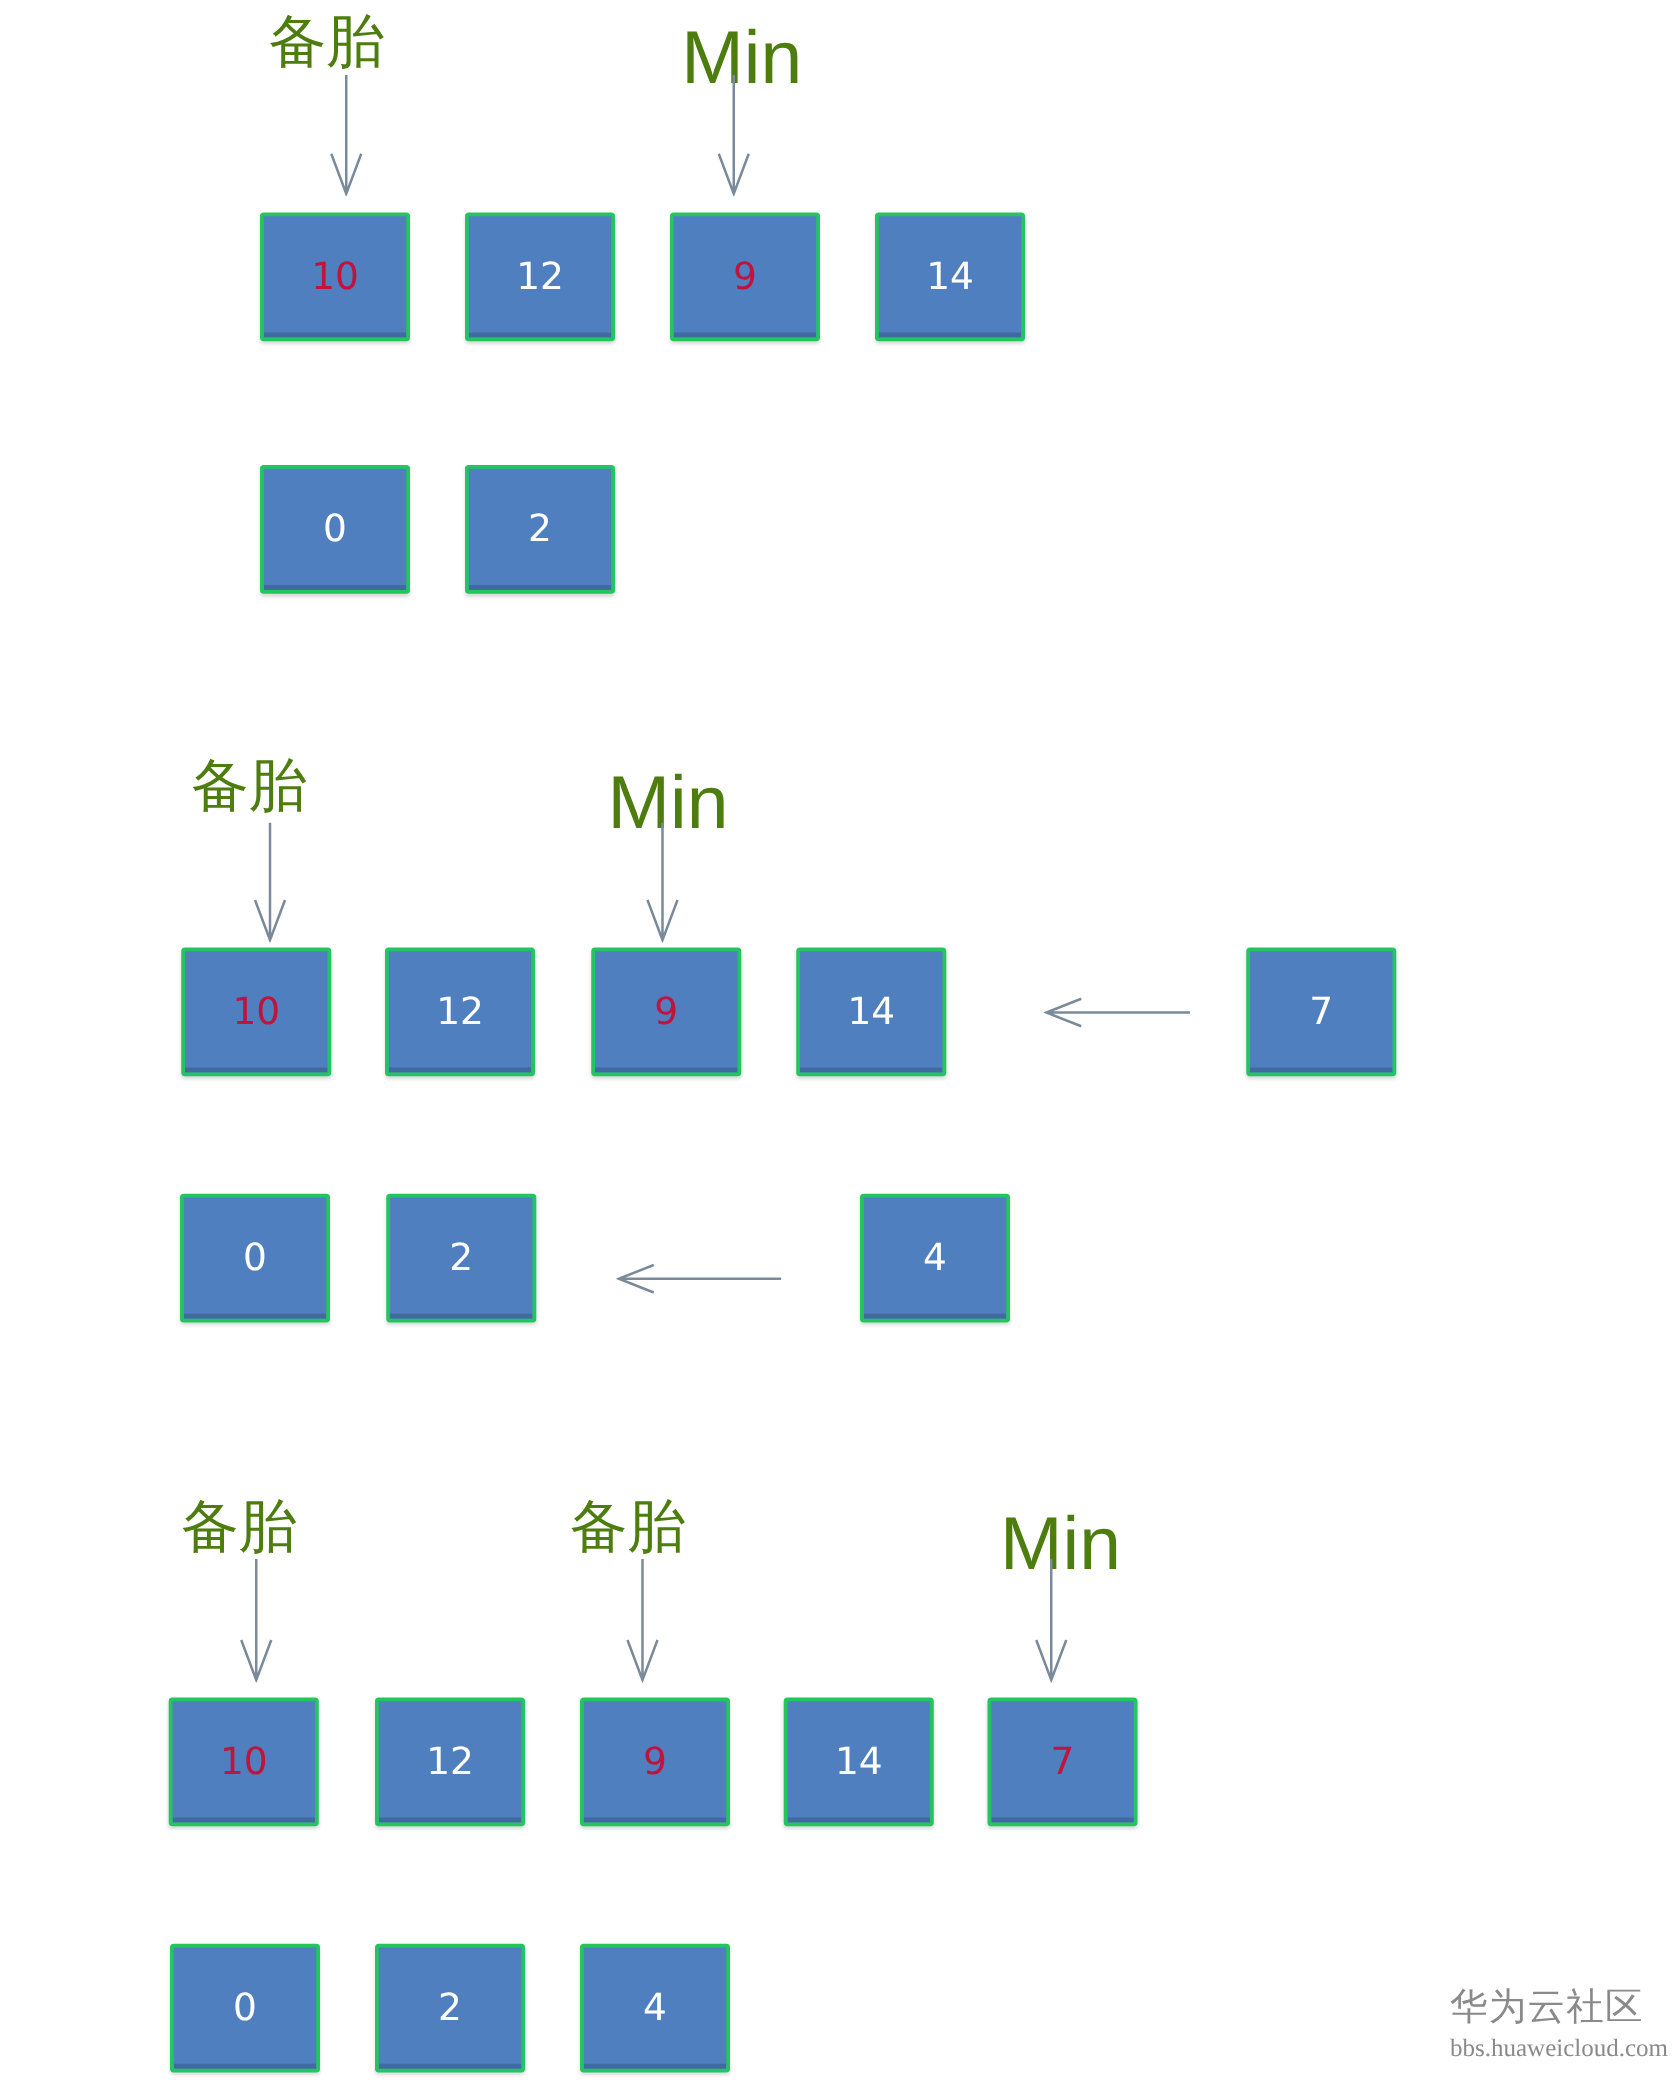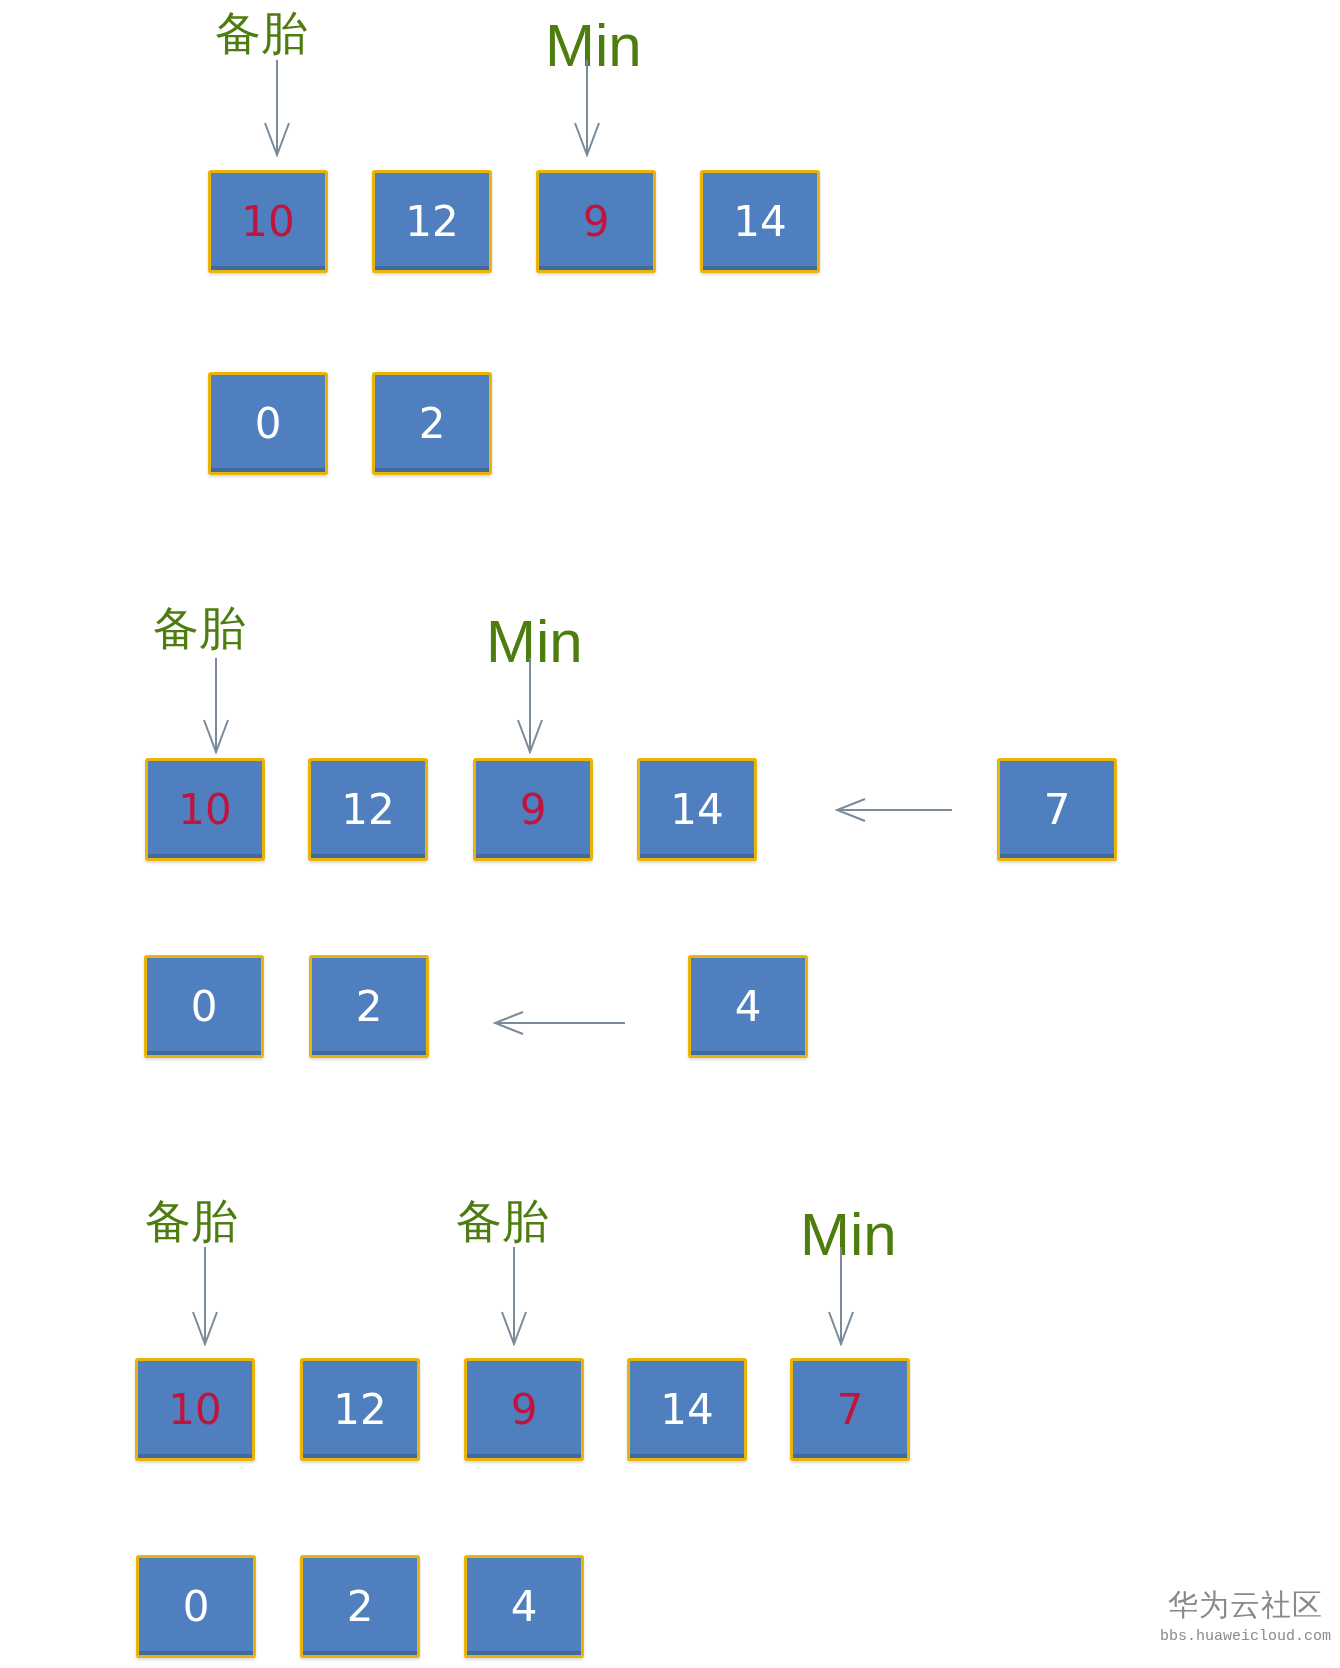--- a/index.html
+++ b/index.html
@@ -5,39 +5,39 @@
   html, body { margin: 0; padding: 0; }
   body {
     width: 1340px; height: 1668px; position: relative; overflow: hidden;
     background: #ffffff;
     font-family: "Liberation Sans", "DejaVu Sans", sans-serif;
   }
   .box {
     position: absolute; width: 120px; height: 103px;
     box-sizing: border-box;
     background: #4f7fbe;
-    border: 3px solid #eab308;
+    border: 3px solid #22c55e;
     border-radius: 3px;
     box-shadow: inset 0 -4px 0 rgba(40,70,110,0.35), 0 2px 3px rgba(0,0,0,0.15);
     display: flex; align-items: center; justify-content: center;
     font-family: "DejaVu Sans", sans-serif;
-    font-size: 42px; color: #ffffff;
+    font-size: 30px; color: #ffffff;
   }
   .box.highlight { color: #c0143c; }
   .label {
     position: absolute; font-size: 46px; color: #4d7c0f; line-height: 1;
     font-family: "DejaVu Sans", sans-serif;
   }
   .label.min { font-family: "Liberation Sans", sans-serif; font-size: 60px; }
   .varrow, .harrow { position: absolute; }
   .watermark {
     position: absolute; left: 1160px; top: 1585px; color: #8a8a8a; text-align: left;
   }
-  .watermark .wm-cn { font-size: 30px; letter-spacing: 1px; font-family: "DejaVu Sans", sans-serif; text-align: center; }
-  .watermark .wm-url { font-size: 15px; font-family: Liberation Mono, monospace; margin-top: 2px; }
+  .watermark .wm-cn { font-size: 30px; letter-spacing: 1px; font-family: "DejaVu Sans", sans-serif; }
+  .watermark .wm-url { font-size: 20px; font-family: Liberation Serif, serif; margin-top: 2px; }
 </style>
 </head>
 <body>
 
 <div id="diagram">
     <div>
       <div class="label" style="left: 215px; top: 10px;">备胎</div>
       <div class="label min" style="left: 545px; top: 16px;">Min</div>
       <svg width="28" height="97" class="varrow" style="left: 263px; top: 60px;">
         <path d="M14 0 L14 95 M2 63 L14 95 L26 63" stroke="#7a8a9a" stroke-width="2" fill="none"></path>

